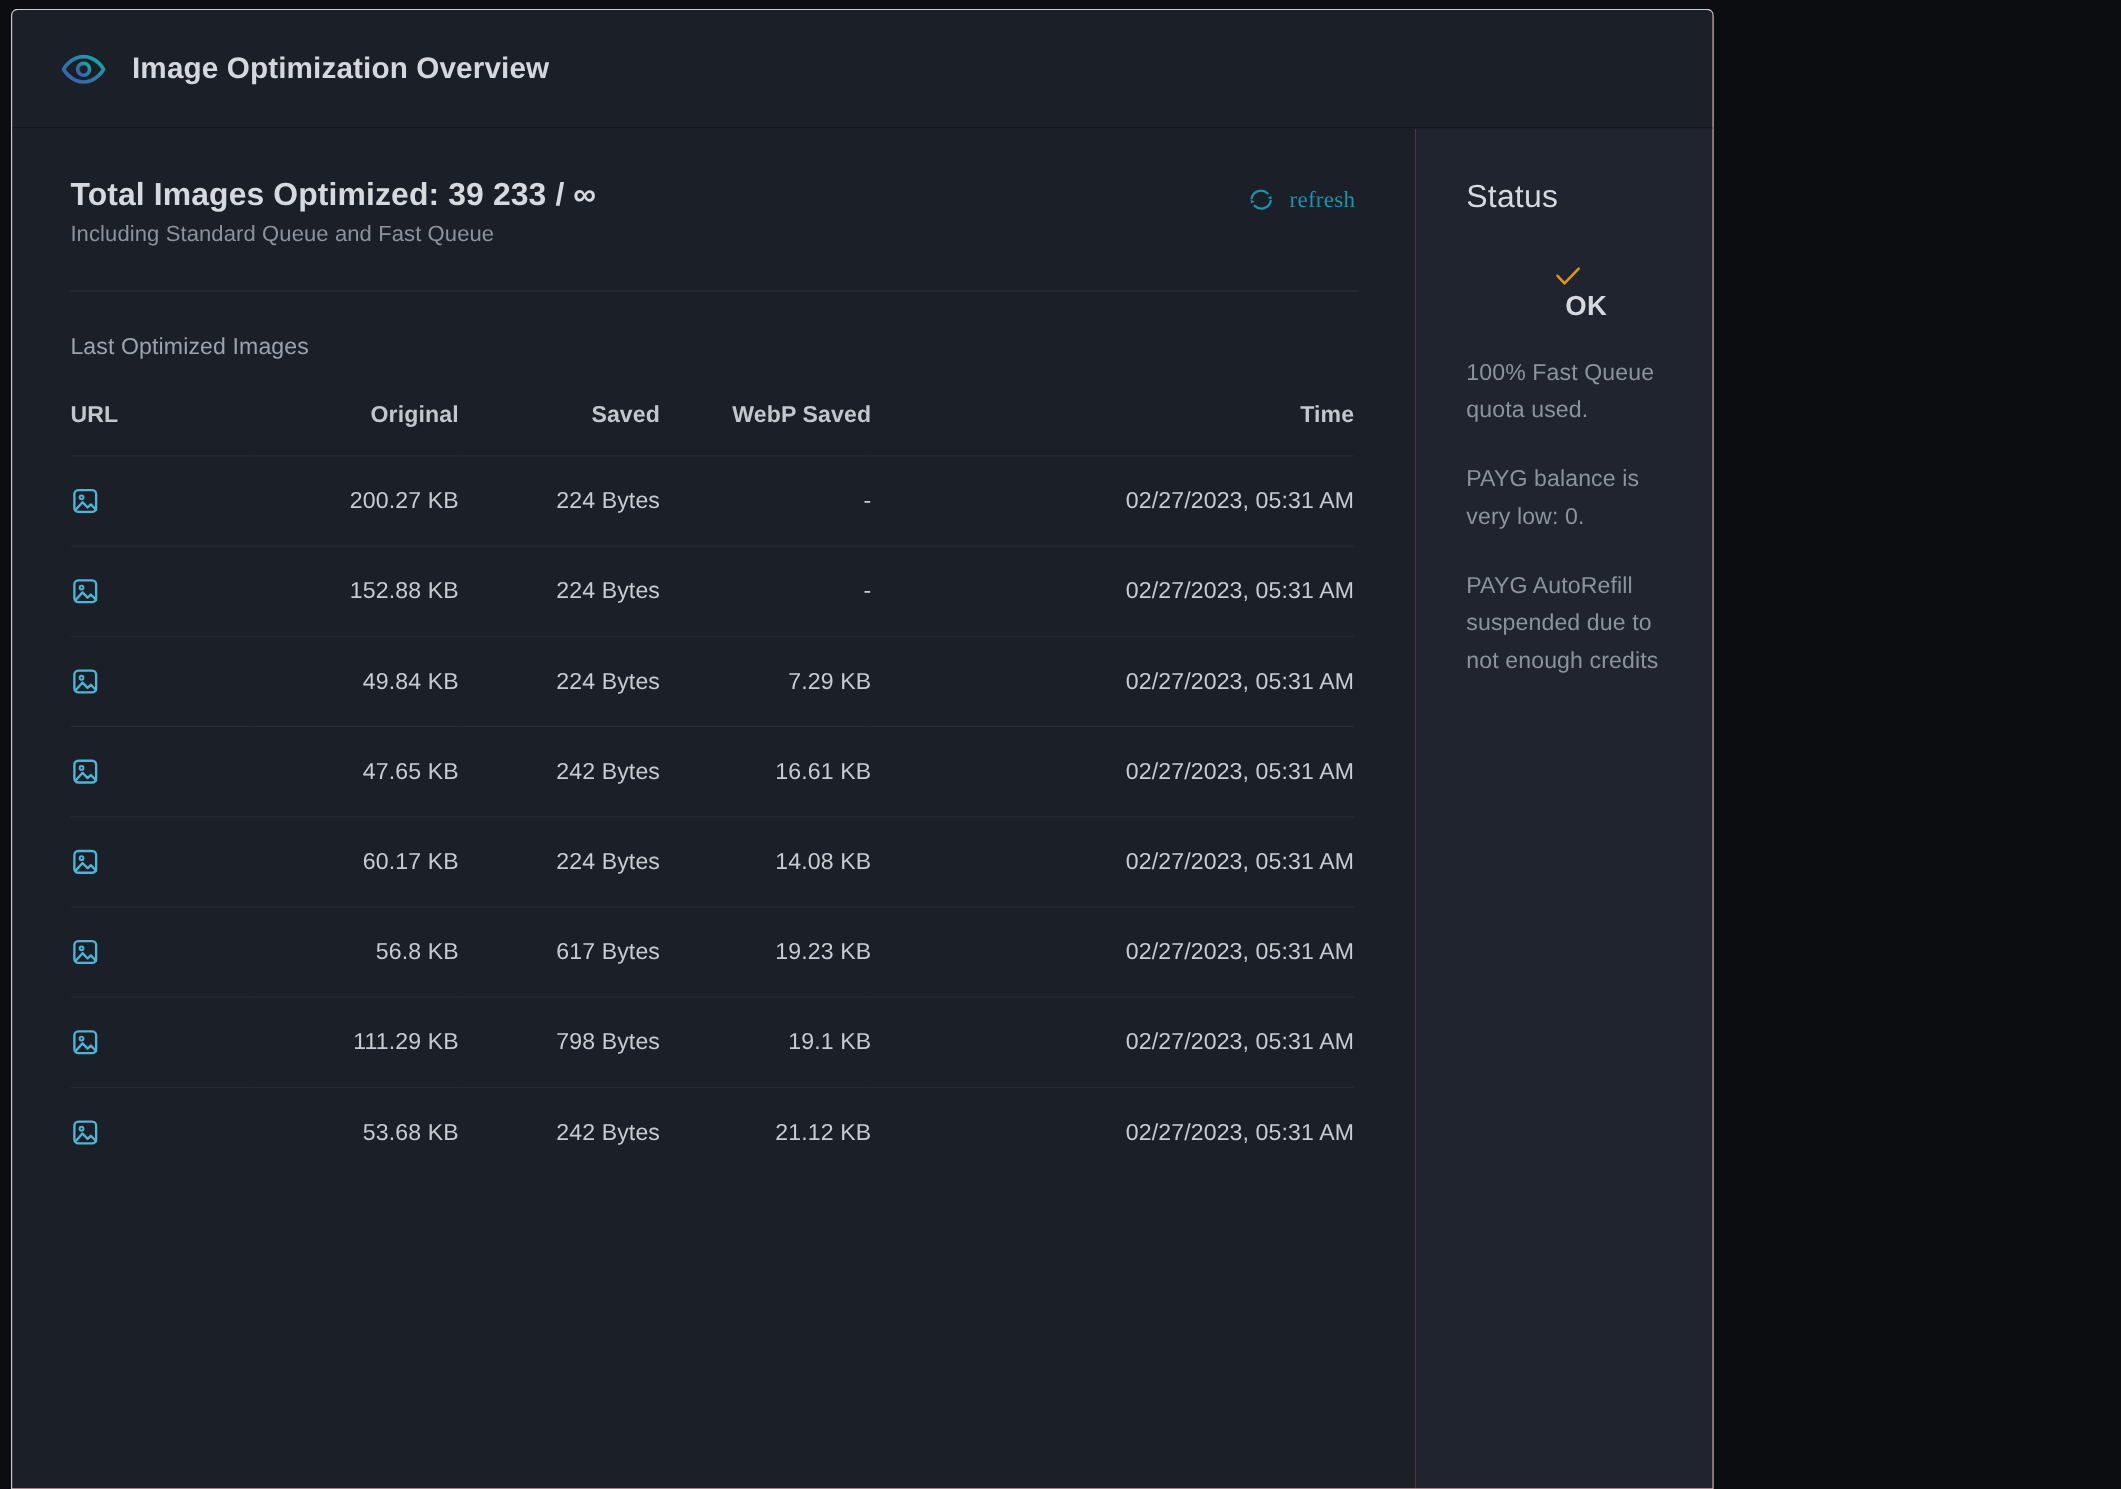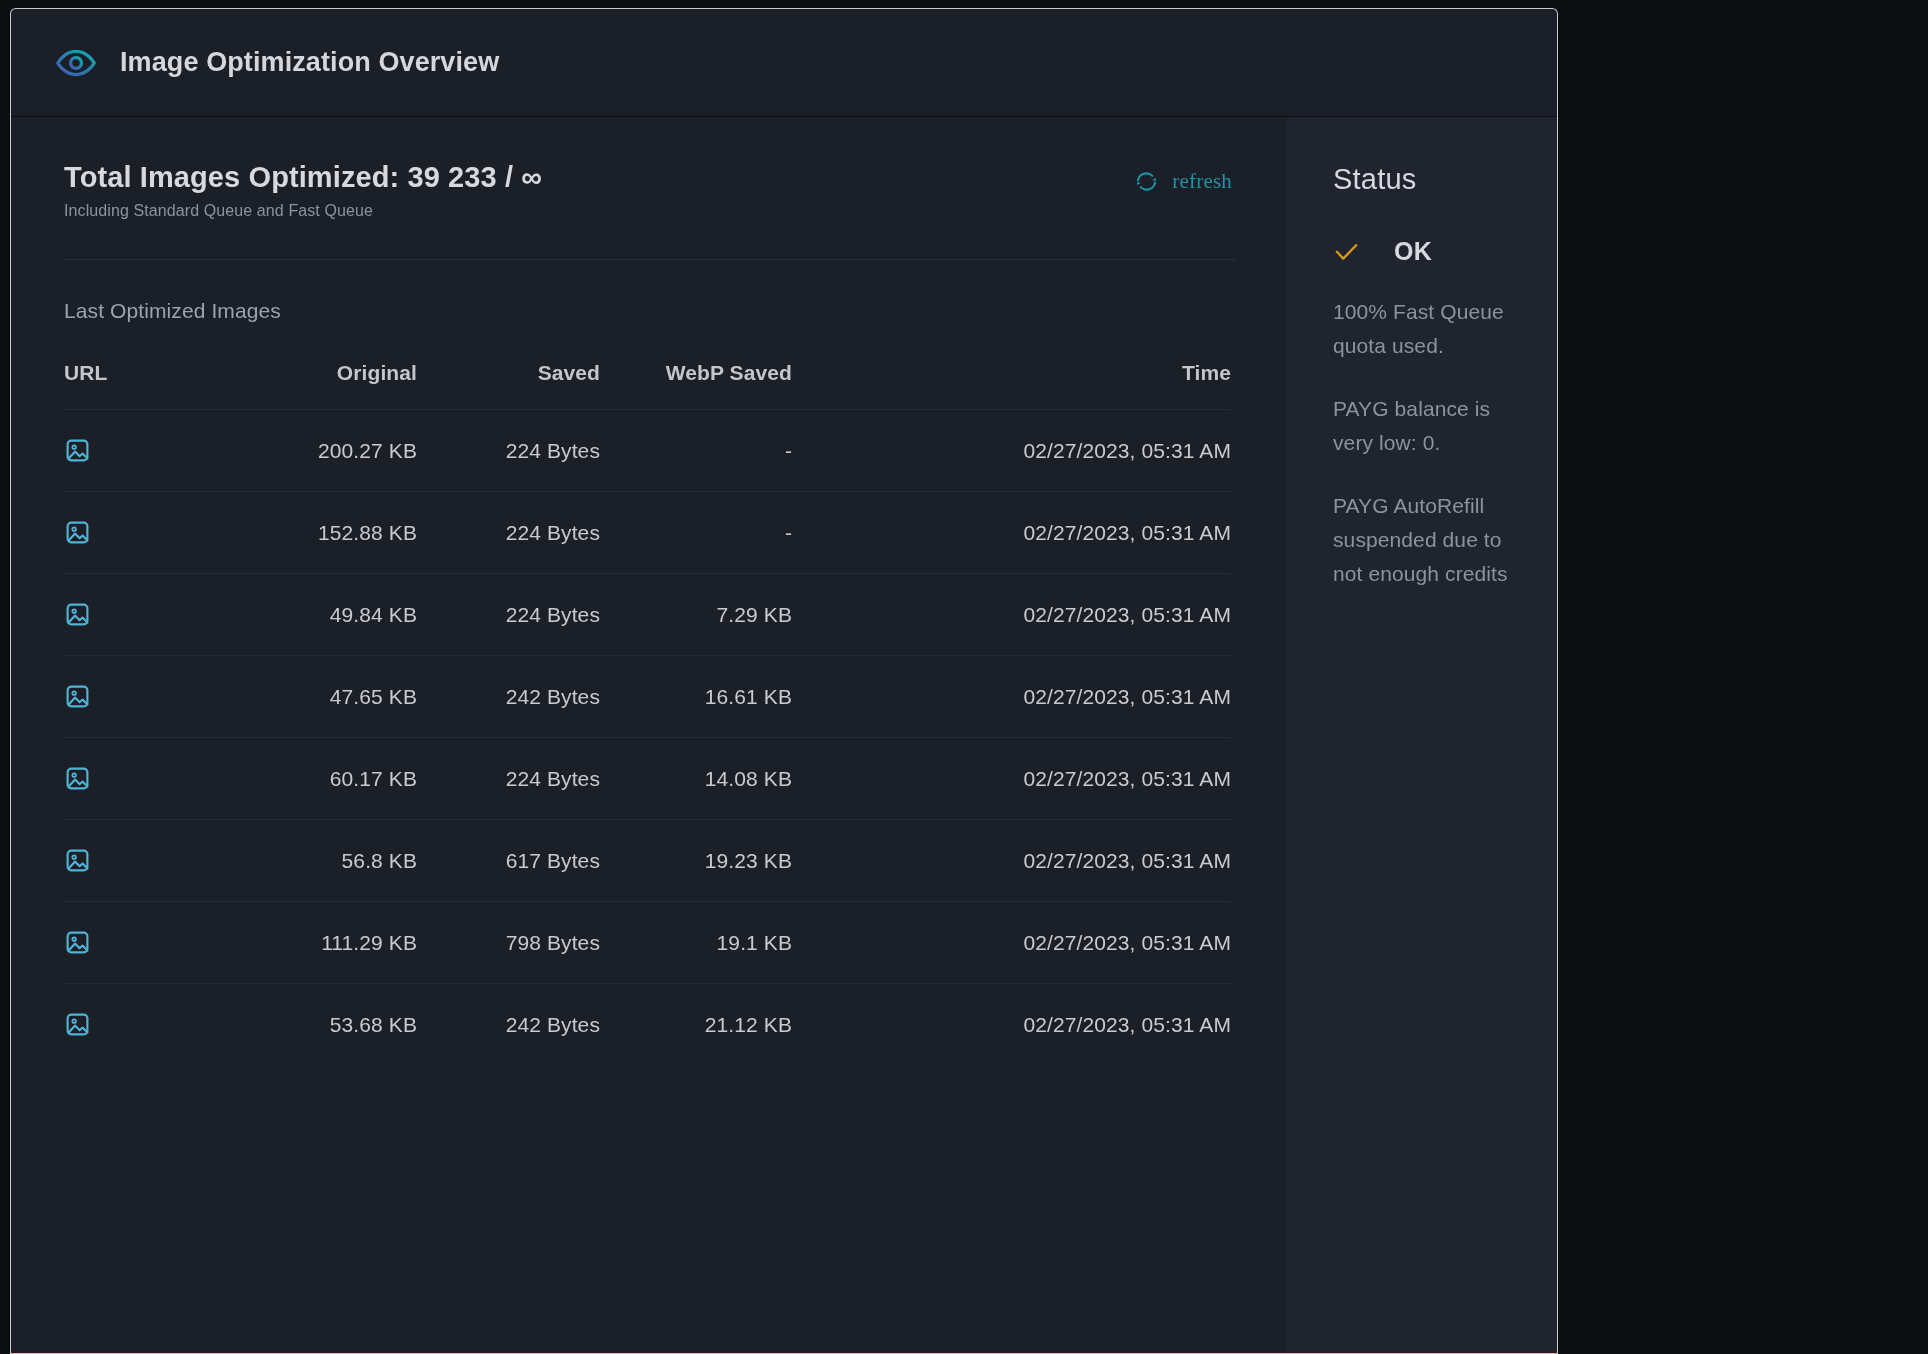--- a/index.html
+++ b/index.html
@@ -72,21 +72,21 @@
   }
   .total-title {
     font-size: 29px;
     font-weight: bold;
     color: #d6d9de;
     line-height: 1.12;
     letter-spacing: .1px;
   }
   .total-sub {
     margin-top: 9px;
-    font-size: 16px;
+    font-size: 20px;
     color: #8b949e;
     letter-spacing: .1px;
   }
   .refresh-btn {
     display: flex;
     align-items: center;
     gap: 13px;
     margin-top: 8px;
     margin-right: 3px;
     cursor: pointer;
@@ -150,20 +150,21 @@
   
   .status-heading {
     font-size: 29px;
     color: #d6d9de;
     letter-spacing: .2px;
   }
   .status-state {
     margin-top: 41px;
     display: flex;
     align-items: center;
+    flex-direction: column;
   }
   .check-icon { width: 27px; height: 27px; display: block; }
   .status-ok {
     margin-left: 34px;
     font-size: 25px;
     font-weight: bold;
     color: #d6d9de;
     letter-spacing: .3px;
   }
   .status-line {

